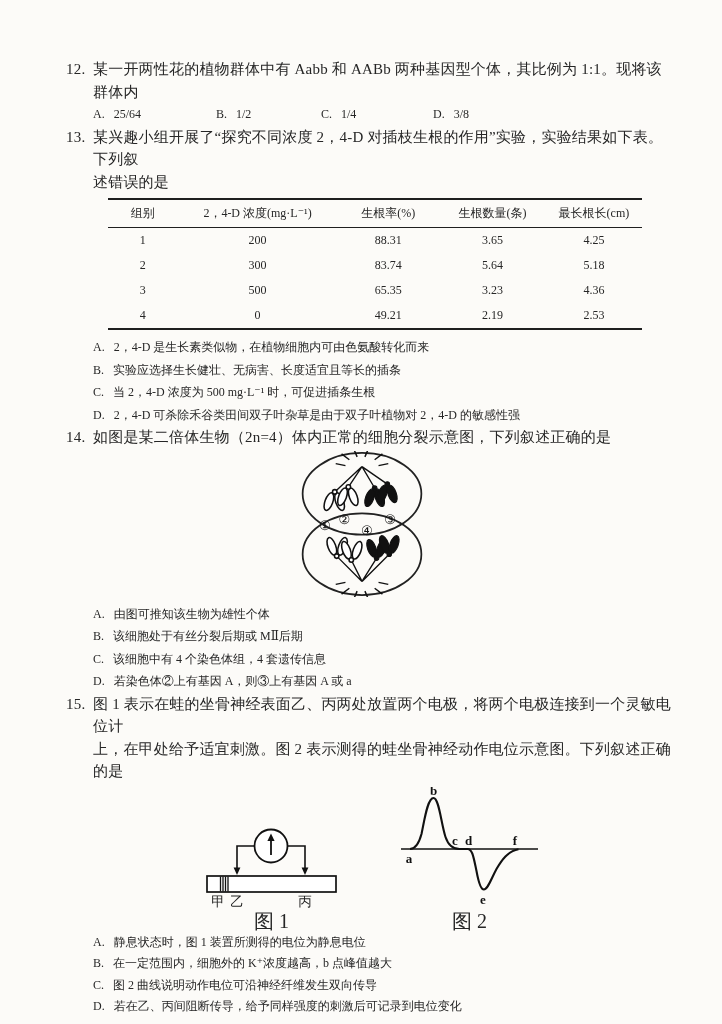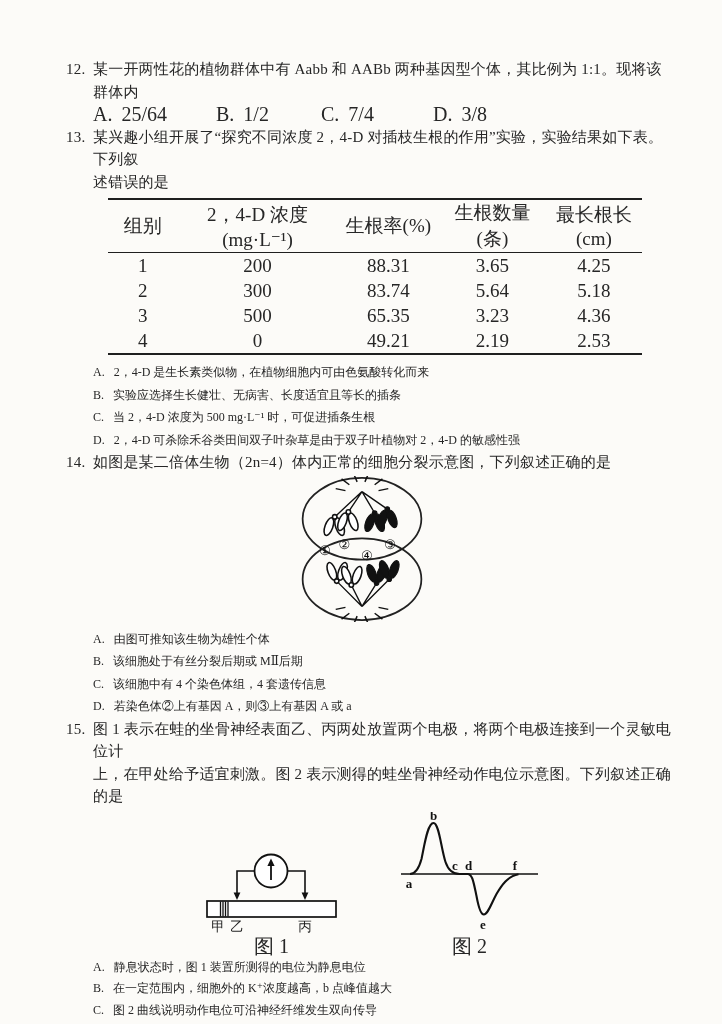--- a/index.html
+++ b/index.html
@@ -10,33 +10,33 @@
     font-family:"Liberation Serif","DejaVu Serif",serif;
     color:#262626;
     overflow:hidden;
     box-sizing:border-box;
     padding:58px 50px 0 66px;
   }
   .line{font-size:15px;line-height:22.5px;letter-spacing:0.2px;}
   .first{display:flex;}
   .qnum{display:inline-block;min-width:27px;flex:0 0 27px;}
   .cont{padding-left:27px;}
-  .opts-inline{display:flex;padding-left:27px;font-size:20px;line-height:22.5px;}
+  .opts-inline{display:flex;padding-left:27px;font-size:12px;line-height:22.5px;}
   .opt .olabel, .optline .olabel{margin-right:9px;}
   .opt.w1{width:123px;}
   .opt.w2{width:105px;}
   .opt.w3{width:112px;}
   .optline{font-size:12px;line-height:22.5px;padding-left:27px;}
   .q15 .optline{line-height:21.5px;}
 
   table.dtable{
     border-collapse:collapse;
     width:534px;
     margin:5px 0 6px 42px;
-    font-size:19px;
+    font-size:12px;
     border-top:2.5px solid #1f1f1f;
     border-bottom:2.5px solid #1f1f1f;
   }
   .dtable th,.dtable td{
     font-weight:normal;text-align:center;padding:0;
   }
   .dtable thead th{height:27px;border-bottom:1.5px solid #1f1f1f;}
   .dtable tbody td{height:25px;}
   .c0{width:13%;} .c1{width:30%;} .c2{width:19%;} .c3{width:20%;} .c4{width:18%;}
 
@@ -56,21 +56,21 @@
 <div class="page">
 
   <div class="q">
     <div class="line first">
       <span class="qnum">12.</span>
       <span>某一开两性花的植物群体中有 Aabb 和 AABb 两种基因型个体，其比例为 1:1。现将该群体内</span>
     </div>
     <div class="opts-inline">
       <span class="opt w1"><span class="olabel">A.</span><span>25/64</span></span>
       <span class="opt w2"><span class="olabel">B.</span><span>1/2</span></span>
-      <span class="opt w3"><span class="olabel">C.</span><span>7/4</span></span>
+      <span class="opt w3"><span class="olabel">C.</span><span>1/4</span></span>
       <span class="opt"><span class="olabel">D.</span><span>3/8</span></span>
     </div>
   </div>
 
   <div class="q">
     <div class="line first">
       <span class="qnum">13.</span>
       <span>某兴趣小组开展了“探究不同浓度 2，4-D 对插枝生根的作用”实验，实验结果如下表。下列叙</span>
     </div>
     <div class="line cont">述错误的是</div>

